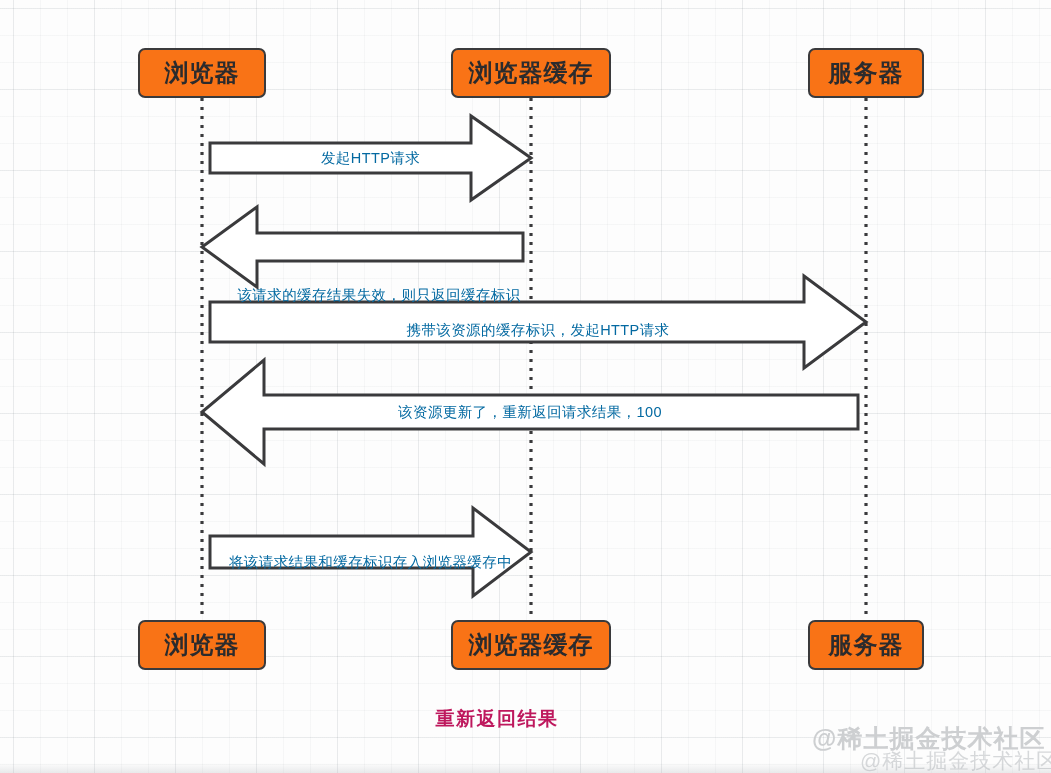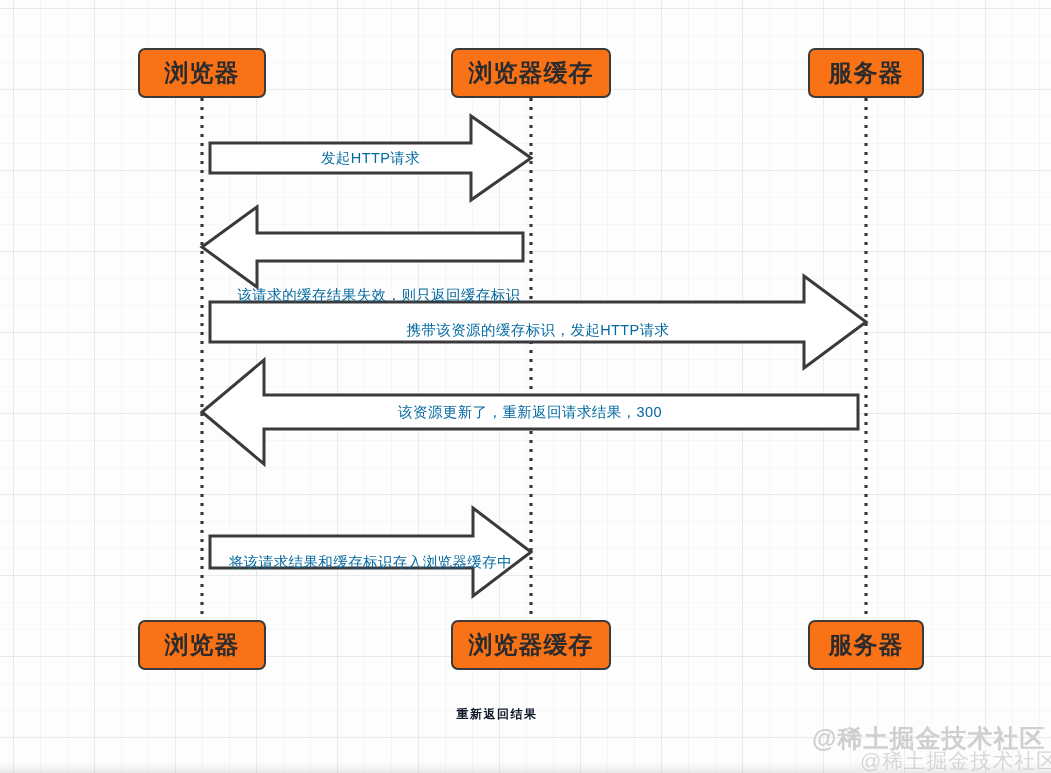--- a/index.html
+++ b/index.html
@@ -70,23 +70,23 @@
     color: #0369a1;
     font-weight: normal;
     font-size: 14.5px;
     letter-spacing: 0.4px;
     white-space: nowrap;
     text-align: right;
     transform: translate(-50%, -50%);
   }
   .caption {
     position: absolute;
-    color: #0f172a;
+    color: #be185d;
     font-weight: bold;
-    font-size: 12px;
+    font-size: 19px;
     letter-spacing: 1.5px;
     white-space: nowrap;
     transform: translateX(-50%);
   }
   .watermark {
     position: absolute;
     white-space: nowrap;
     font-weight: bold;
     color: #c9cbcd;
     pointer-events: none;
@@ -149,21 +149,21 @@
       </div>
       <div class="actor-box" style="left: 808px; top: 620px; width: 116px; height: 50px;">
         <span>服务器</span>
       </div>
     </div>
 
   <div id="labels">
       <div class="msg-label" style="left: 370.5px; top: 158px;">发起HTTP请求</div>
       <div class="msg-label" style="left: 379px; top: 247px; margin-top: 48px;">该请求的缓存结果失效，则只返回缓存标识</div>
       <div class="msg-label" style="left: 538px; top: 330px;">携带该资源的缓存标识，发起HTTP请求</div>
-      <div class="msg-label" style="left: 530px; top: 412px;">该资源更新了，重新返回请求结果，300</div>
+      <div class="msg-label" style="left: 530px; top: 412px;">该资源更新了，重新返回请求结果，100</div>
       <div class="msg-label" style="left: 370.5px; top: 562px;">将该请求结果和缓存标识存入浏览器缓存中</div>
     </div>
 
   <div class="caption" style="left:497px; top:706px;">重新返回结果</div>
 
   <div id="watermarks">
       <div class="watermark wm-a" style="left: 812px; top: 722px;">@稀土掘金技术社区</div>
       <div class="watermark wm-b" style="left: 860px; top: 747px;">@稀土掘金技术社区</div>
     </div>
 

